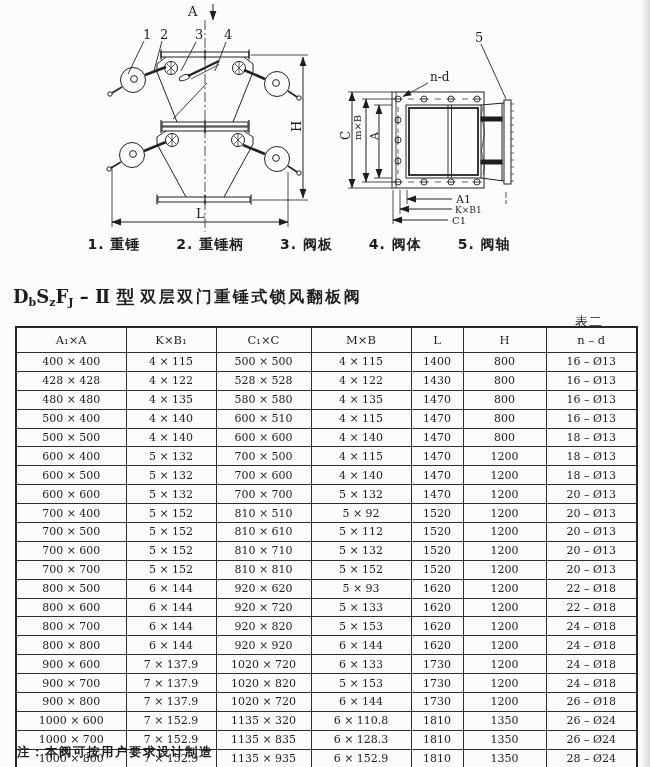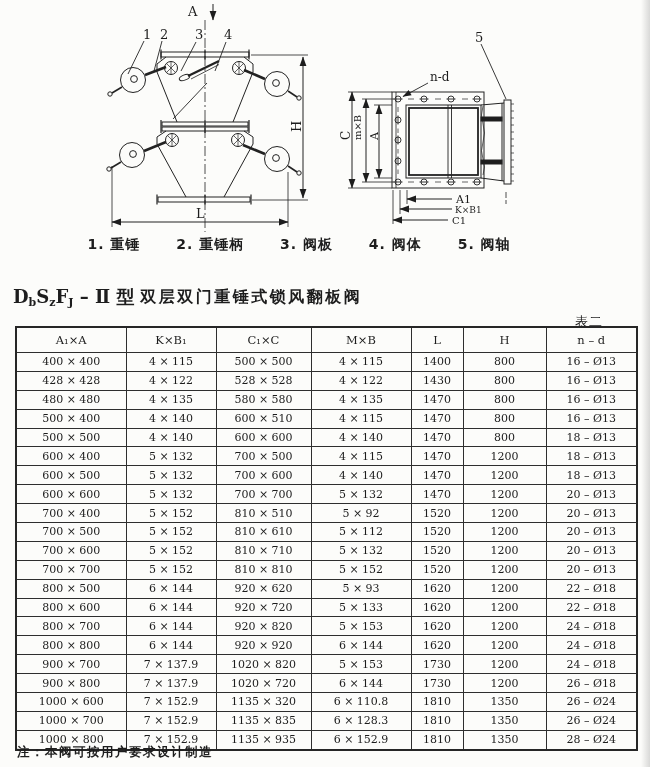--- a/index.html
+++ b/index.html
@@ -404,20 +404,29 @@
       <tr>
     <td>800 × 800</td>
     <td>6 × 144</td>
     <td>920 × 920</td>
     <td>6 × 144</td>
     <td>1620</td>
     <td>1200</td>
     <td>24 – Ø18</td>
   </tr>
       <tr>
+    <td>900 × 600</td>
+    <td>7 × 137.9</td>
+    <td>1020 × 720</td>
+    <td>6 × 133</td>
+    <td>1730</td>
+    <td>1200</td>
+    <td>24 – Ø18</td>
+  </tr>
+      <tr>
     <td>900 × 700</td>
     <td>7 × 137.9</td>
     <td>1020 × 820</td>
     <td>5 × 153</td>
     <td>1730</td>
     <td>1200</td>
     <td>24 – Ø18</td>
   </tr>
       <tr>
     <td>900 × 800</td>

